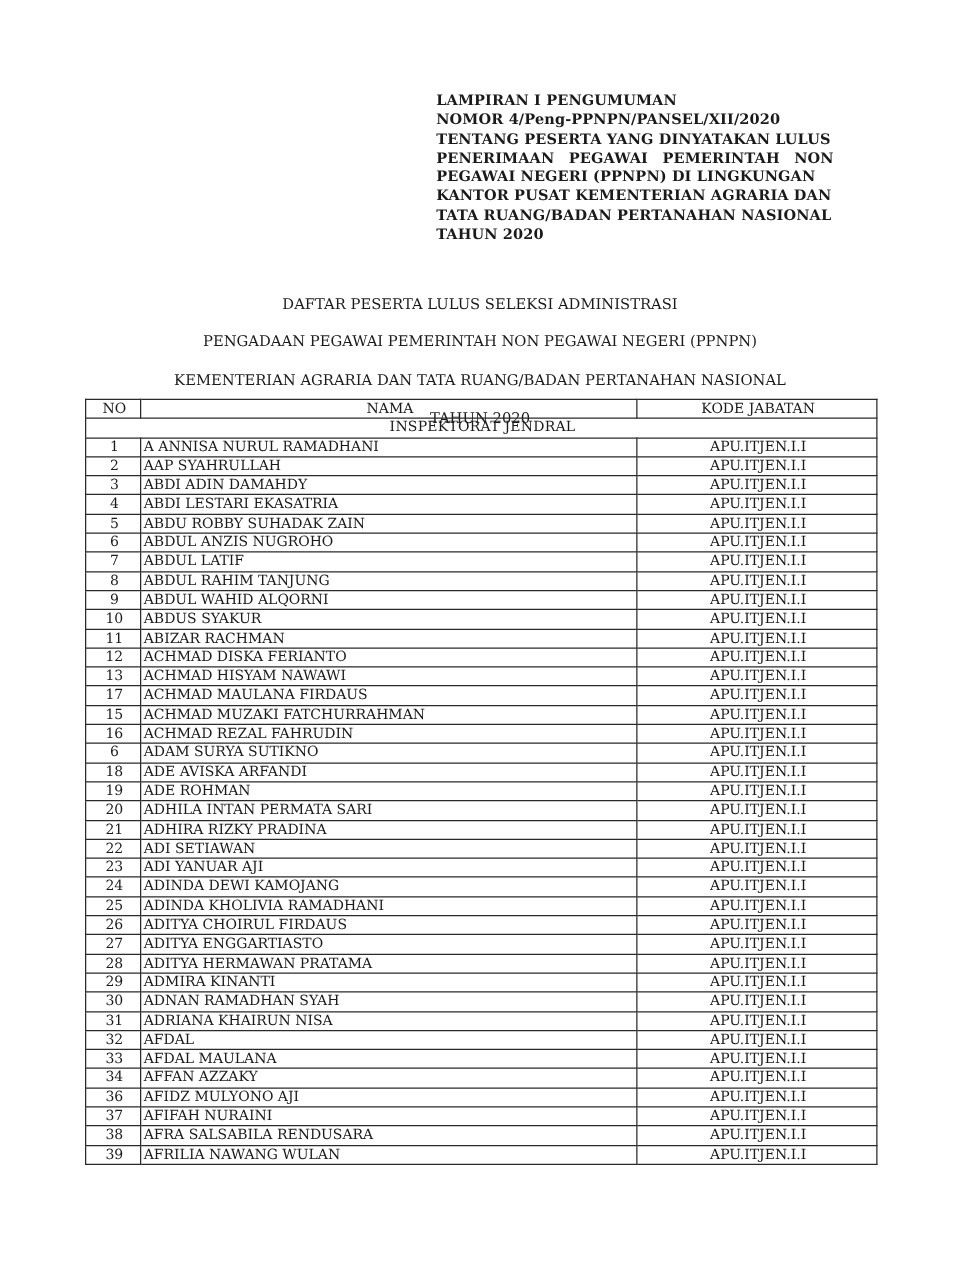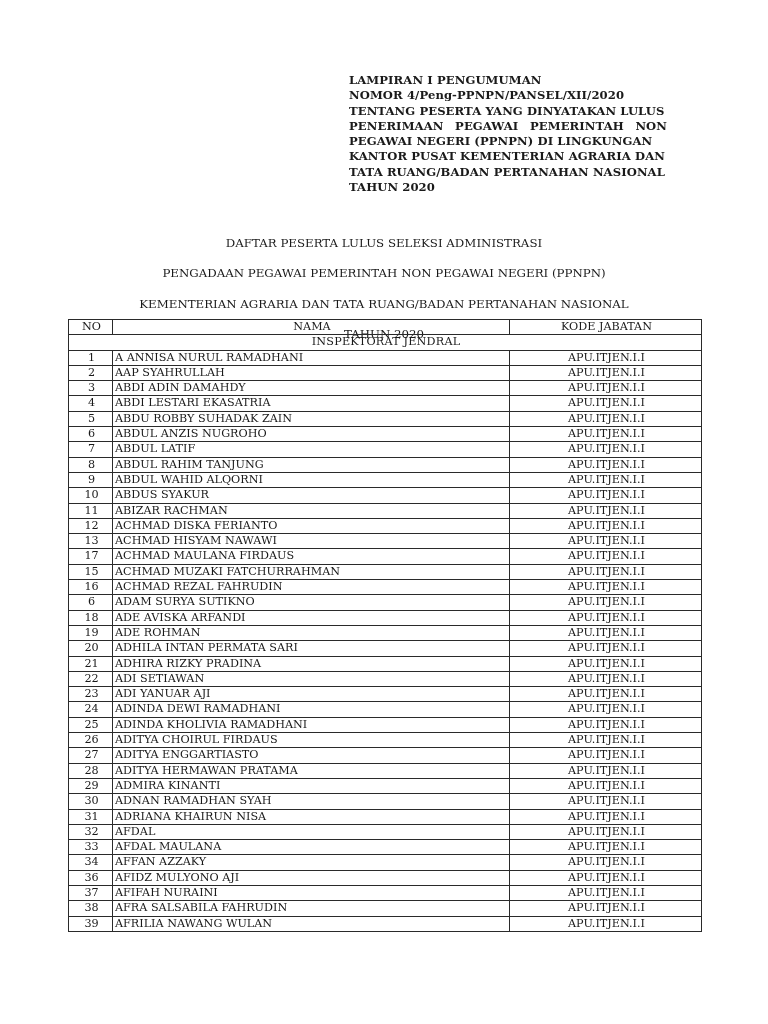--- a/index.html
+++ b/index.html
@@ -227,21 +227,21 @@
         <td class="nama">ADI SETIAWAN</td>
         <td class="kode">APU.ITJEN.I.I</td>
       </tr>
       <tr>
         <td class="no">23</td>
         <td class="nama">ADI YANUAR AJI</td>
         <td class="kode">APU.ITJEN.I.I</td>
       </tr>
       <tr>
         <td class="no">24</td>
-        <td class="nama">ADINDA DEWI RAMADHANI</td>
+        <td class="nama">ADINDA DEWI KAMOJANG</td>
         <td class="kode">APU.ITJEN.I.I</td>
       </tr>
       <tr>
         <td class="no">25</td>
         <td class="nama">ADINDA KHOLIVIA RAMADHANI</td>
         <td class="kode">APU.ITJEN.I.I</td>
       </tr>
       <tr>
         <td class="no">26</td>
         <td class="nama">ADITYA CHOIRUL FIRDAUS</td>
@@ -292,21 +292,21 @@
         <td class="nama">AFIDZ MULYONO AJI</td>
         <td class="kode">APU.ITJEN.I.I</td>
       </tr>
       <tr>
         <td class="no">37</td>
         <td class="nama">AFIFAH NURAINI</td>
         <td class="kode">APU.ITJEN.I.I</td>
       </tr>
       <tr>
         <td class="no">38</td>
-        <td class="nama">AFRA SALSABILA FAHRUDIN</td>
+        <td class="nama">AFRA SALSABILA RENDUSARA</td>
         <td class="kode">APU.ITJEN.I.I</td>
       </tr>
       <tr>
         <td class="no">39</td>
         <td class="nama">AFRILIA NAWANG WULAN</td>
         <td class="kode">APU.ITJEN.I.I</td>
       </tr>
     </tbody>
 </table>
 

